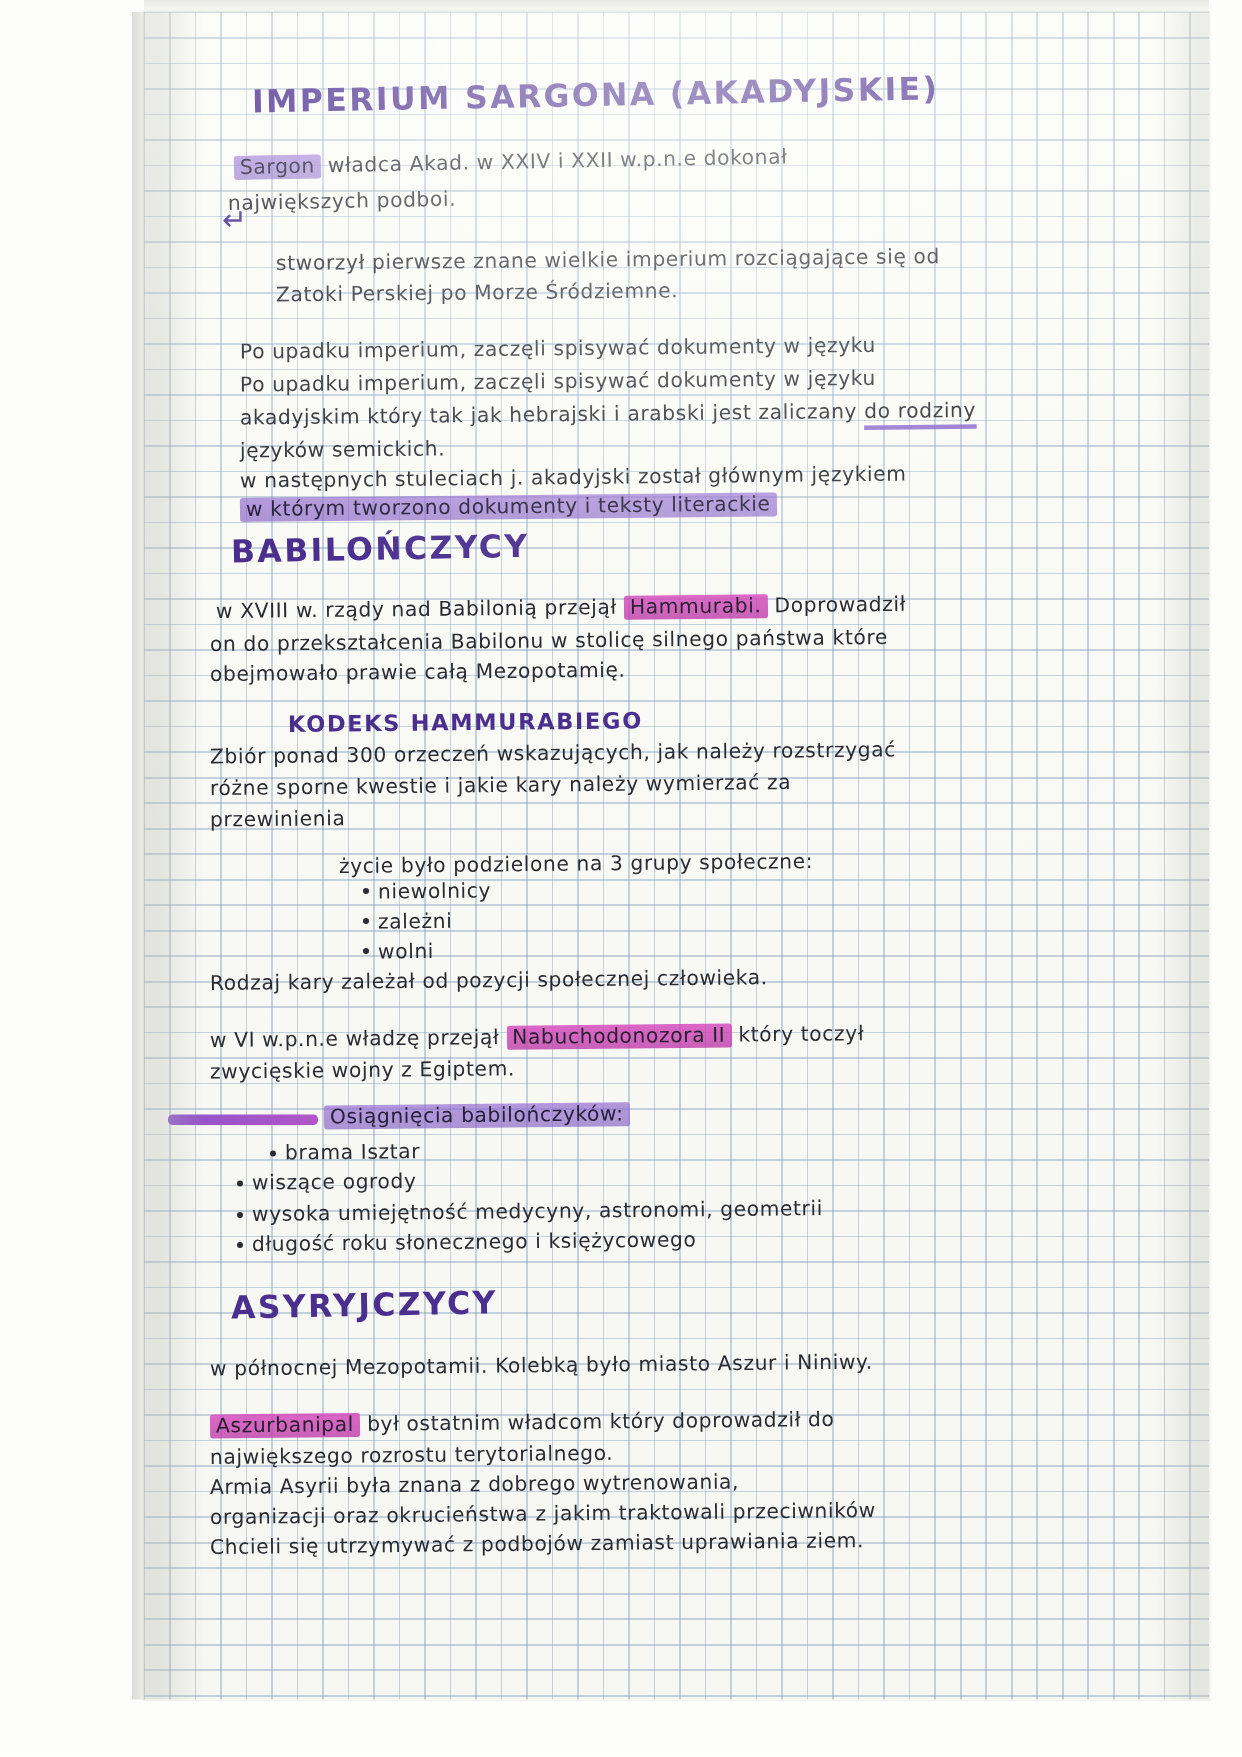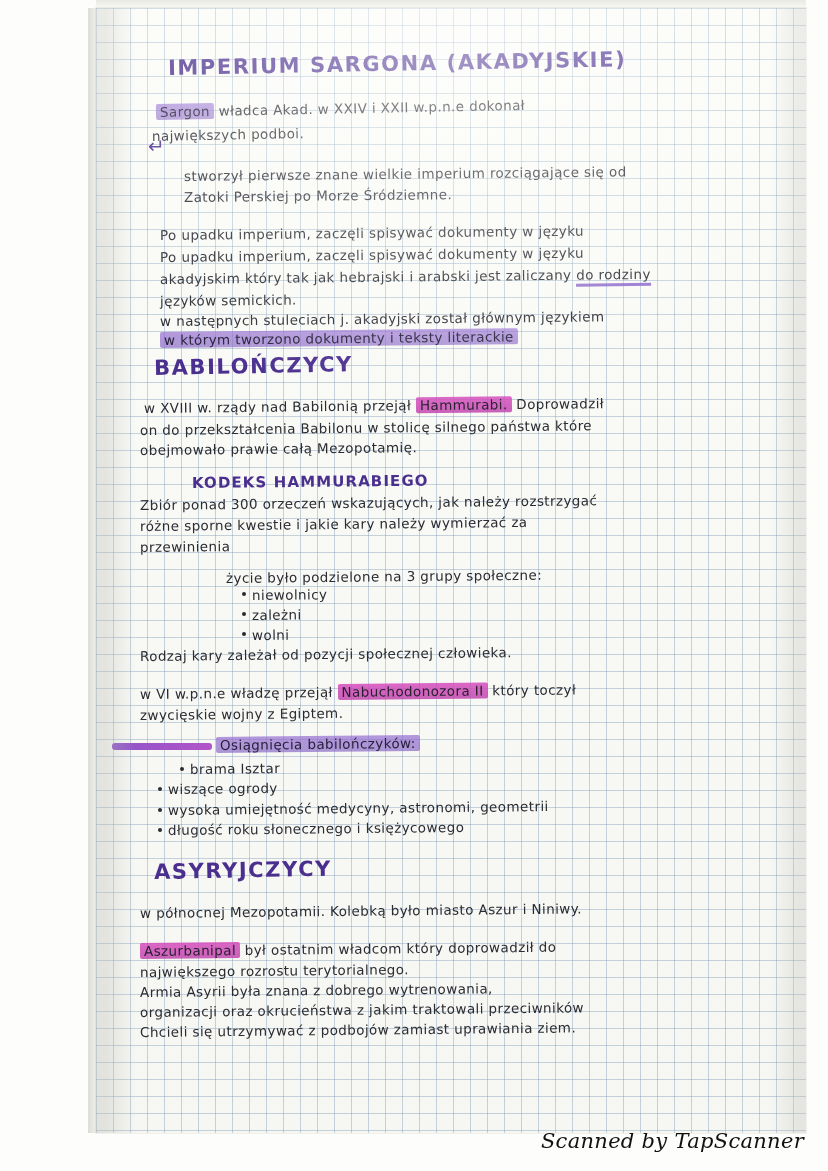--- a/index.html
+++ b/index.html
@@ -186,14 +186,13 @@
       <span class="hl-pink">Aszurbanipal</span>
       <span>był ostatnim władcom który doprowadził  do</span>
     </div>
     <div class="ink sl2" style="left:44px; top:956px;">największego rozrostu terytorialnego.</div>
     <div class="ink sl2" style="left:44px; top:976px;">Armia Asyrii  była  znana  z   dobrego wytrenowania,</div>
     <div class="ink sl2" style="left:44px; top:996px;">organizacji oraz okrucieństwa z jakim traktowali przeciwników</div>
     <div class="ink sl2" style="left:44px; top:1016px;">Chcieli się utrzymywać z podbojów zamiast uprawiania ziem.</div>
 
   </div>
 
-  <div id="footer">Scanned by TapScanner</div>
 </div>
 
 </body></html>

